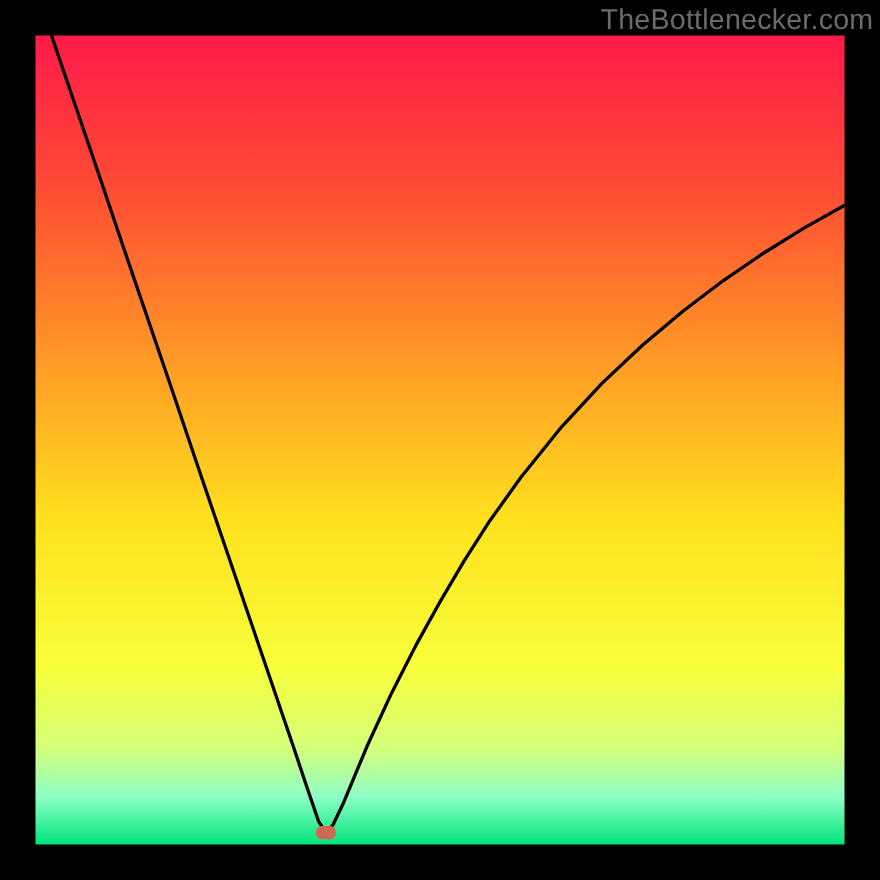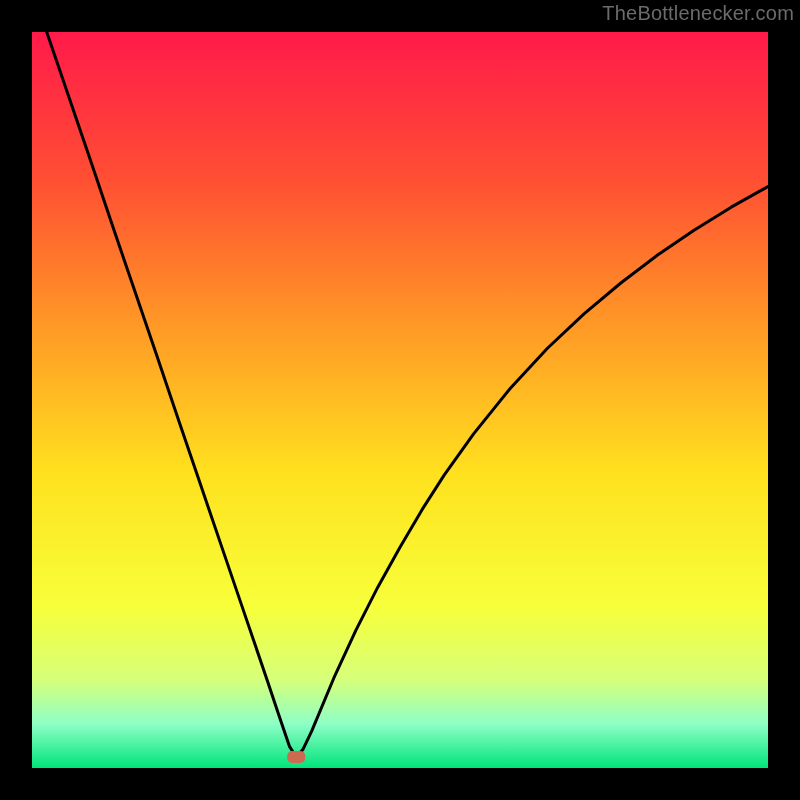--- a/index.html
+++ b/index.html
@@ -22,21 +22,21 @@
     top: 32px;
     width: 736px;
     height: 736px;
     overflow: hidden;
   }
   .watermark {
     position: absolute;
     top: 2px;
     right: 6px;
     color: #6b6b6b;
-    font-size: 20px;
+    font-size: 26px;
     font-weight: 500;
     letter-spacing: 0.2px;
     z-index: 5;
     user-select: none;
   }
   svg { display: block; }
 </style>
 </head>
 <body>
 

